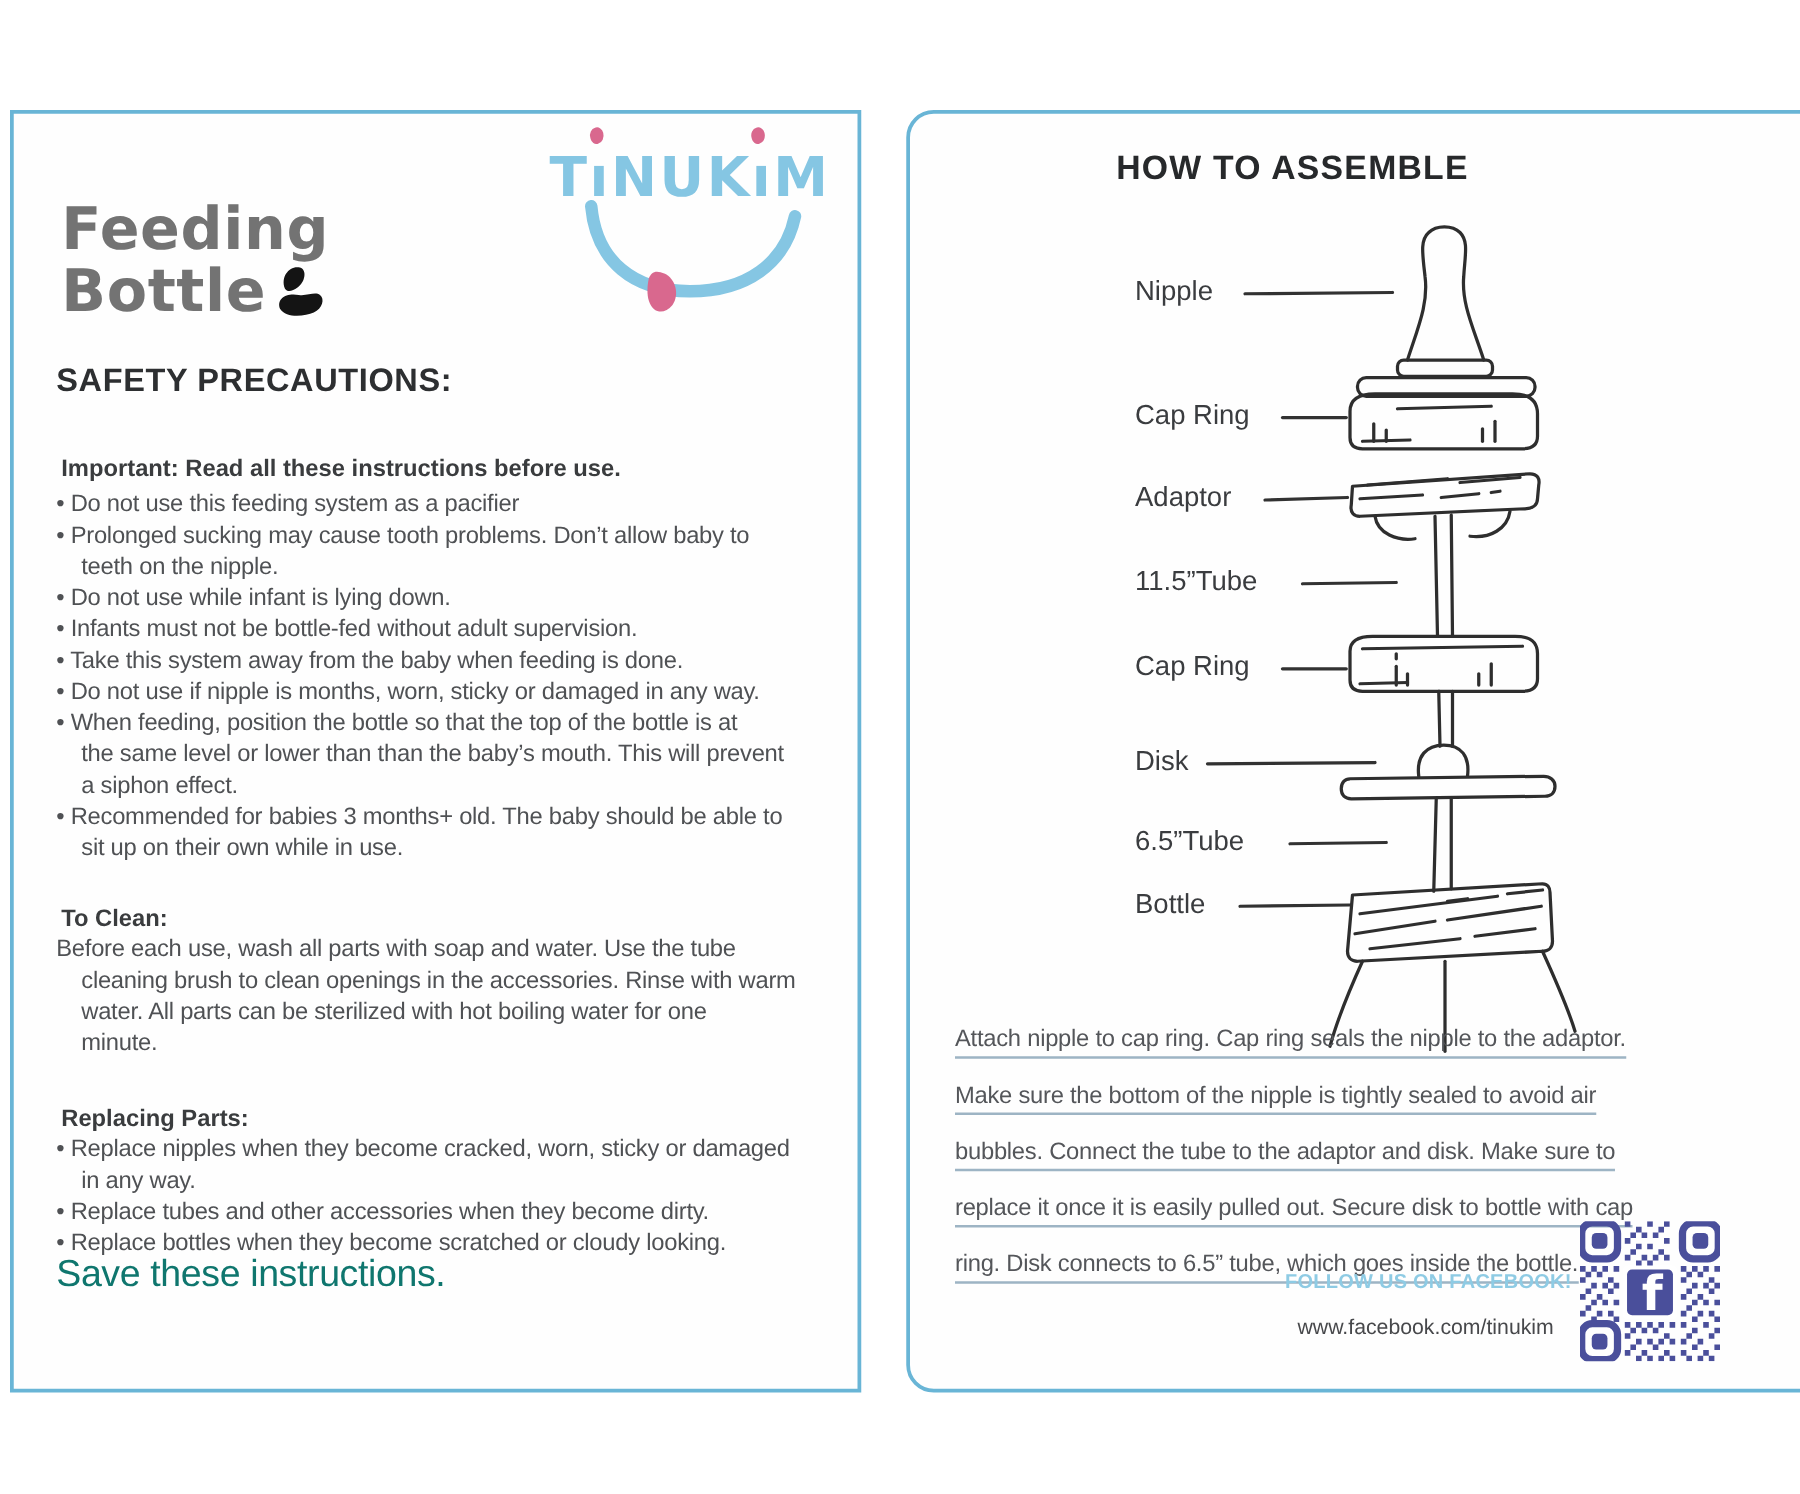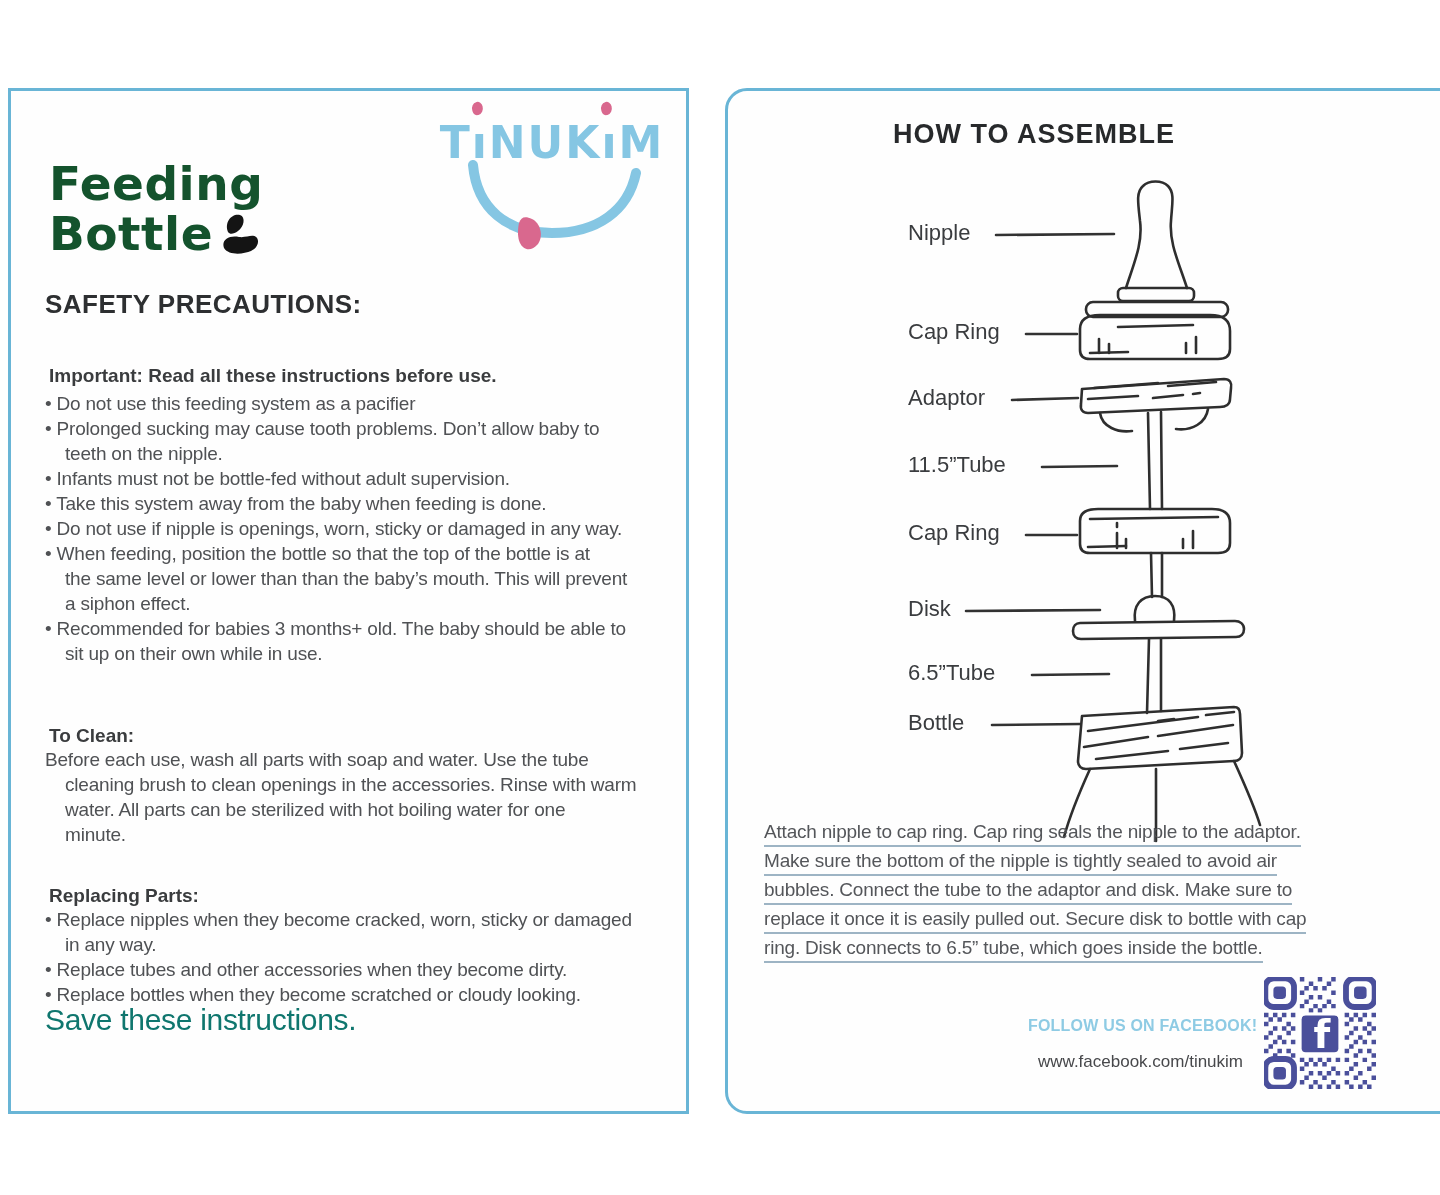--- a/index.html
+++ b/index.html
@@ -5,21 +5,21 @@
   html,body{margin:0;padding:0;background:#ffffff;}
   .page{position:relative;width:1440px;height:1195px;background:#ffffff;overflow:hidden;
         font-family:"Liberation Sans",sans-serif;}
   .panel{position:absolute;top:88px;height:1026px;background:#fefefe;
          border:3px solid #69b5d6;box-sizing:border-box;}
   .panel.left{left:8px;width:681px;}
   .panel.right{left:725px;width:811px;border-radius:22px;}
 
   
   .flogo{position:absolute;left:38px;top:68px;font-family:"DejaVu Sans",sans-serif;
-         font-weight:bold;font-size:47px;line-height:50px;color:#14532d;letter-spacing:.5px;}
+         font-weight:bold;font-size:47px;line-height:50px;color:#737373;letter-spacing:.5px;}
   .flogo .row{white-space:nowrap;}
   .flogo svg{vertical-align:-6px;margin-left:3px;}
 
   .brand{position:absolute;left:416px;top:26px;width:250px;height:130px;}
   .brand .letters{font-family:"DejaVu Sans",sans-serif;font-weight:bold;font-size:44px;
                   color:#85c6e3;letter-spacing:2px;white-space:nowrap;text-align:center;}
   .brand .letter-i{position:relative;display:inline-block;}
   .brand .letter-i::after{content:"";position:absolute;left:0px;top:-15px;width:11px;height:13px;
                   background:#d9688e;border-radius:55% 45% 60% 40%;transform:rotate(-15deg);}
   .brand svg.smile{position:absolute;left:40px;top:44px;overflow:visible;}
@@ -33,21 +33,21 @@
   .bl.c{padding-left:20px;}
   .save{position:absolute;left:34px;top:912px;font-size:30px;color:#0f766e;letter-spacing:-.3px;}
 
   
   .h-assemble{position:absolute;left:0;top:28px;width:612px;margin:0;text-align:center;
               font-size:27px;font-weight:bold;letter-spacing:1px;color:#27292b;}
   .diagram{position:absolute;left:0;top:0;width:687px;height:1026px;}
   .dlabel{position:absolute;left:180px;font-size:22px;color:#3a3c3f;white-space:nowrap;}
   .note{position:absolute;left:36px;top:728px;font-size:19px;line-height:25px;color:#54565a;
         letter-spacing:-.2px;}
-  .note .u{display:inline-block;border-bottom:2px solid #9db4c4;padding-bottom:1px;margin-bottom:1px;}
+  .note .u{display:inline-block;border-bottom:2px solid #9db4c4;padding-bottom:1px;margin-bottom:17px;}
   .fb{position:absolute;left:300px;top:926px;width:225px;text-align:center;}
   .fb-head{font-size:16px;font-weight:bold;color:#8ecbe4;letter-spacing:.2px;white-space:nowrap;}
   .fb-url{font-size:17px;color:#47484b;margin-top:17px;white-space:nowrap;}
   .qr{position:absolute;left:536px;top:886px;width:112px;height:112px;}
 </style>
 </head>
 <body>
 
 <div class="page">
 
@@ -70,23 +70,24 @@
     </div>
 
     <h1 class="h-safety">SAFETY PRECAUTIONS:</h1>
 
     <p class="b-head" style="top:270px">Important: Read all these instructions before use.</p>
 
     <div class="textcol" style="top:300px">
       <div class="bl f">Do not use this feeding system as a pacifier</div>
       <div class="bl f">Prolonged sucking may cause tooth problems. Don’t allow baby to</div>
       <div class="bl c">teeth on the nipple.</div>
+      <div class="bl f">Do not use while infant is lying down.</div>
       <div class="bl f">Infants must not be bottle-fed without adult supervision.</div>
       <div class="bl f">Take this system away from the baby when feeding is done.</div>
-      <div class="bl f">Do not use if nipple is openings, worn, sticky or damaged in any way.</div>
+      <div class="bl f">Do not use if nipple is months, worn, sticky or damaged in any way.</div>
       <div class="bl f">When feeding, position the bottle so that the top of the bottle is at</div>
       <div class="bl c">the same level or lower than than the baby’s mouth. This will prevent</div>
       <div class="bl c">a siphon effect.</div>
       <div class="bl f">Recommended for babies 3 months+ old. The baby should be able to</div>
       <div class="bl c">sit up on their own while in use.</div>
     </div>
 
     <p class="b-head" style="top:630px">To Clean:</p>
     <div class="textcol" style="top:656px">
       <div class="bl">Before each use, wash all parts with soap and water. Use the tube</div>

